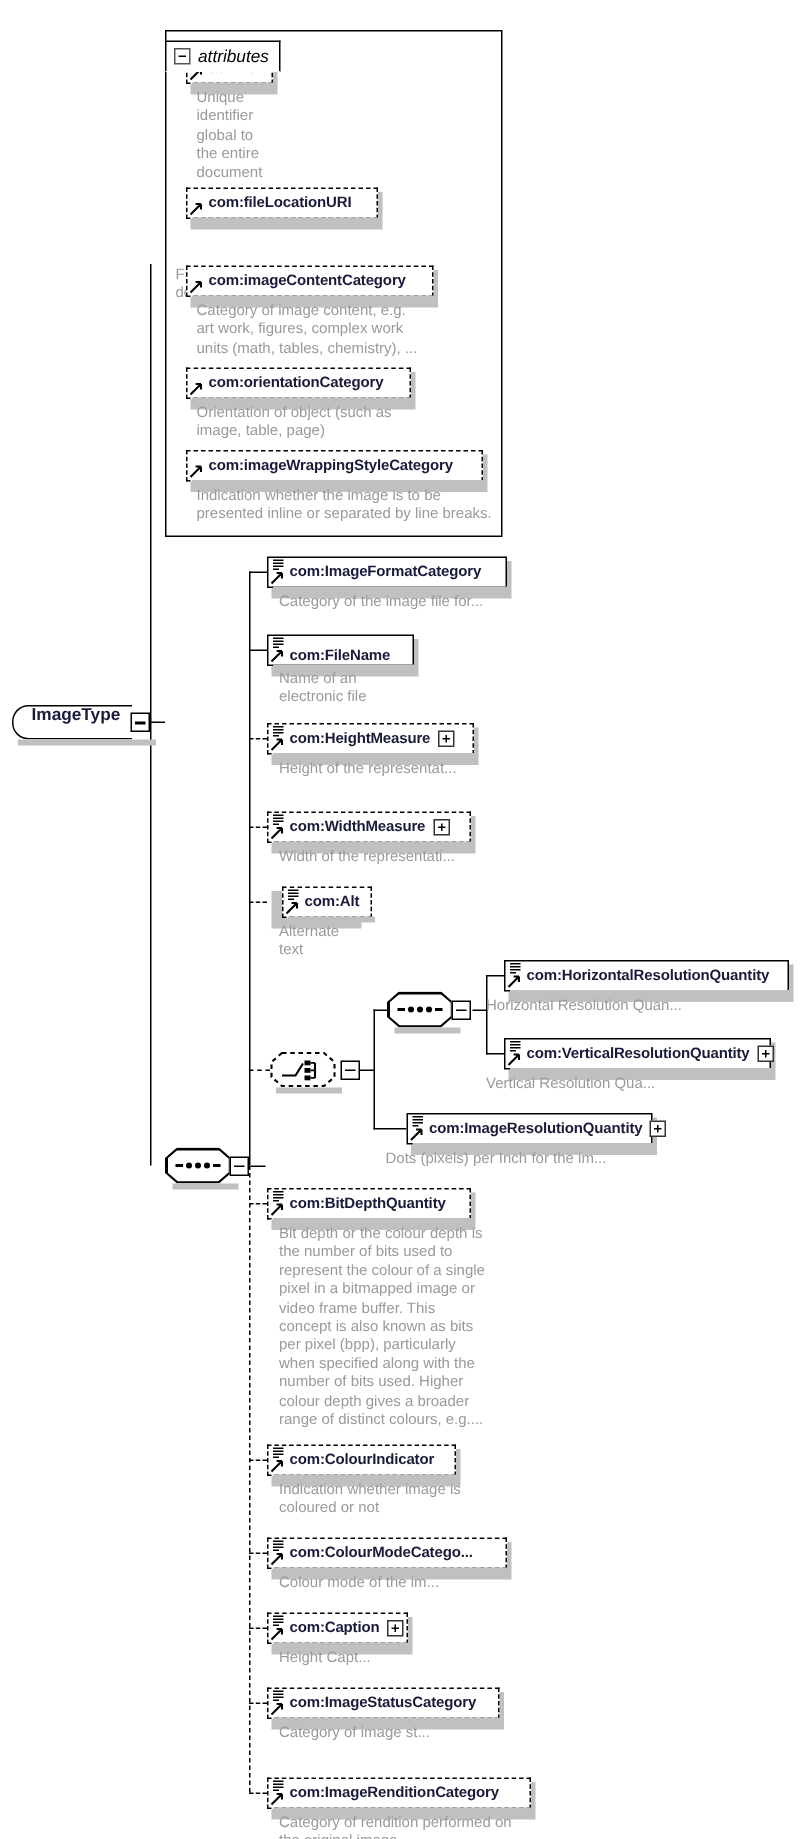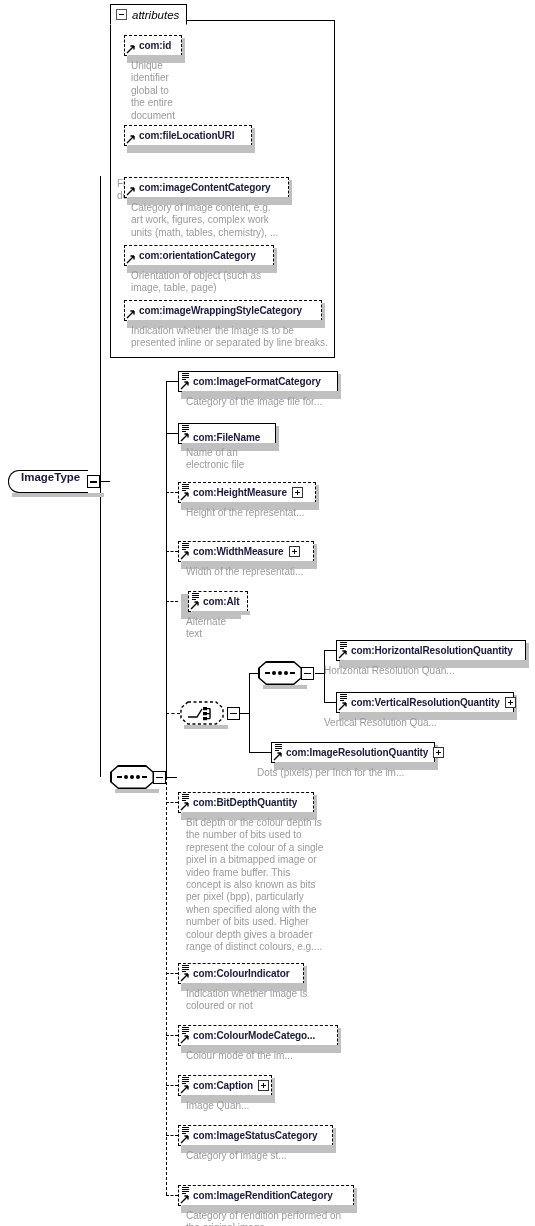--- a/index.html
+++ b/index.html
@@ -33,20 +33,21 @@
     position: absolute;
     border: 1px solid #000;
     border-bottom: 1px solid #fff;
     background: #fff;
     height: 21px;
     padding: 0 7px 0 5px;
     display: flex;
     align-items: center;
     gap: 5px;
     z-index: 4;
+    margin-top: 23px;
   }
   .attr-tab-label {
     font-style: italic;
     font-size: 11.5px;
     color: #000;
     white-space: nowrap;
   }
   .expander {
     width: 11px; height: 11px;
     border: 1px solid #555;
@@ -592,21 +593,21 @@
         <i></i>
       </span>
     <span class="g-arrow">
         <svg width="9" height="9" viewBox="0 0 9 9">
           <path d="M1 8 L8 1 M8 1 L4.4 1 M8 1 L8 4.6" stroke="#000" stroke-width="1.4" fill="none"></path>
         </svg>
       </span>
     <span class="nm">com:Caption</span>
     <span class="plusbox"></span>
   </div>
-  <div class="ann" style="left:186px; top:1100px; width:152px;">Image Quan...</div>
+  <div class="ann" style="left:186px; top:1100px; width:152px;">Height Capt...</div>
 
   <div class="dln h" style="left:166px; top:1135px; width:12px;"></div>
   <div class="shadow-r" style="left:181px;top:1128px;width:155px;height:25px;"></div>
   <div class="node dashed" style="left:178px; top:1125px; width:155px;">
     <span class="g-lines">
         <i></i>
         <i></i>
         <i></i>
         <i></i>
       </span>

